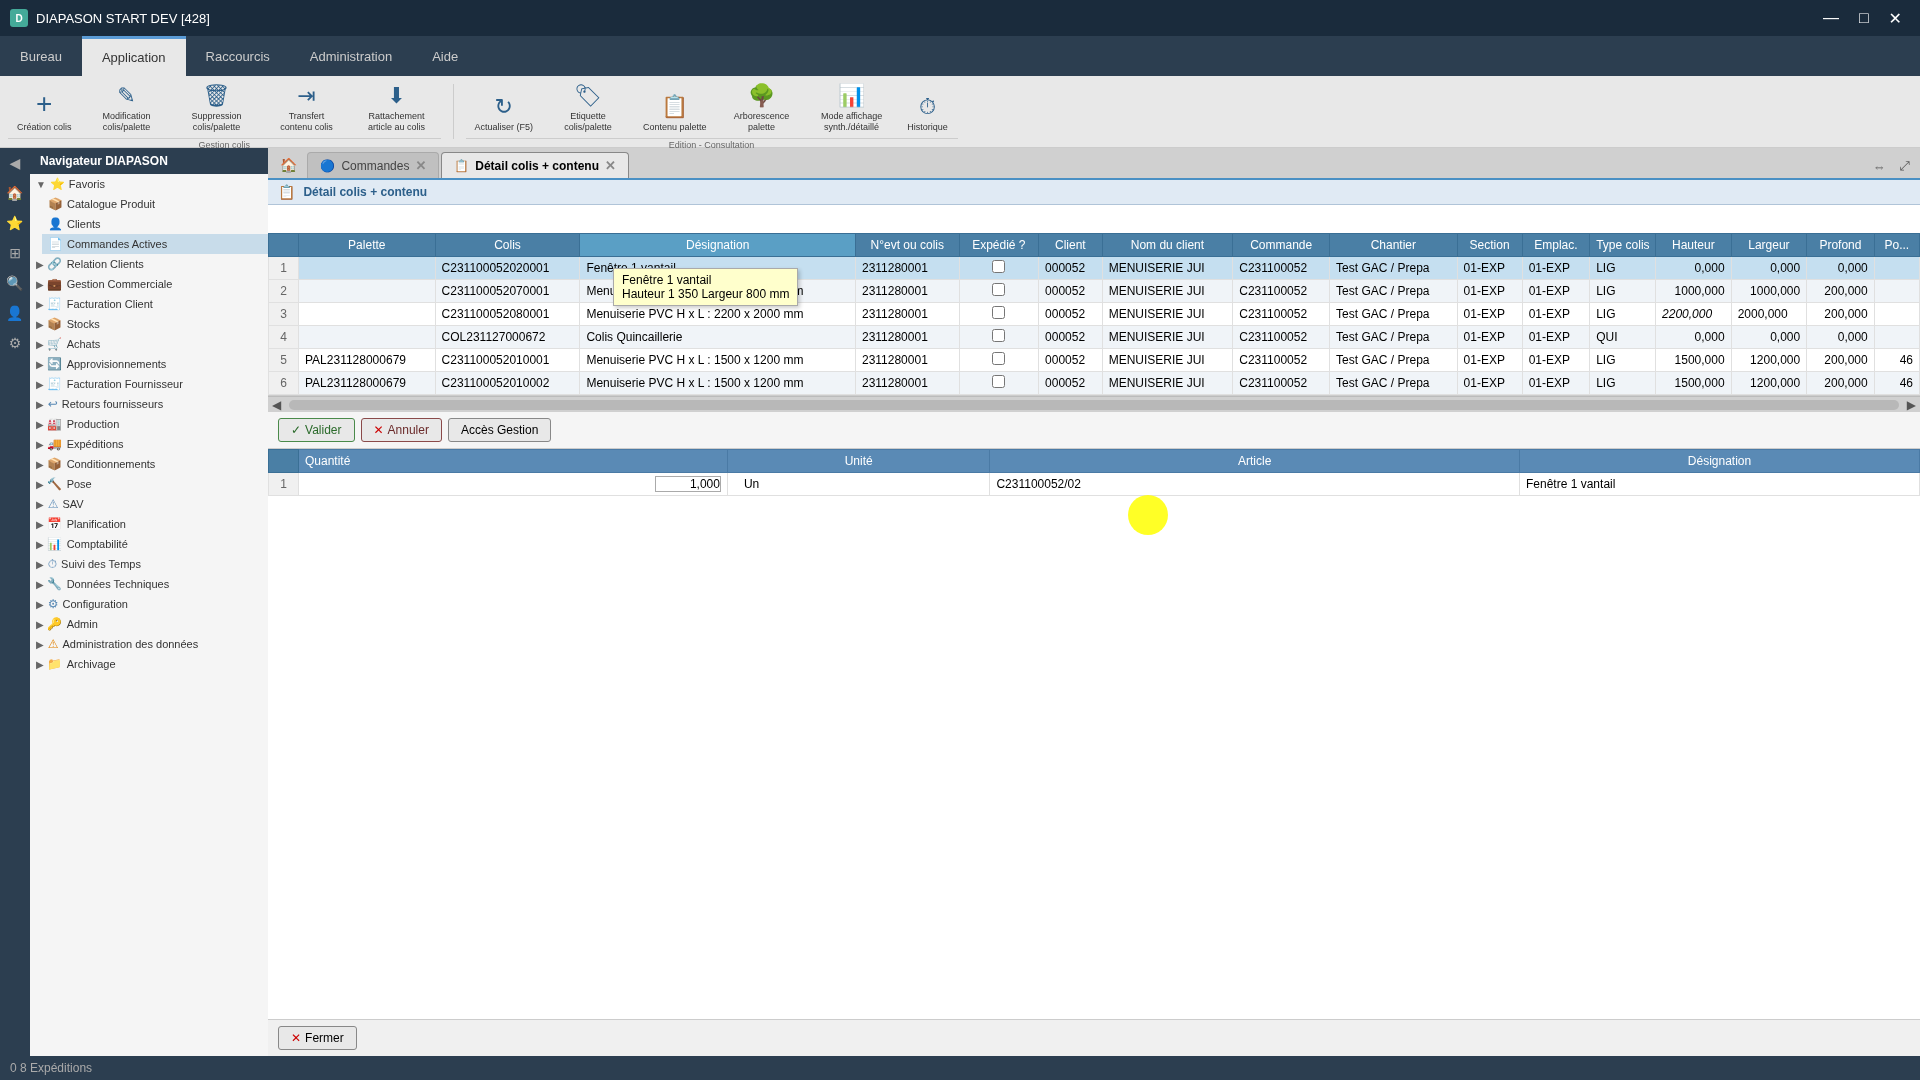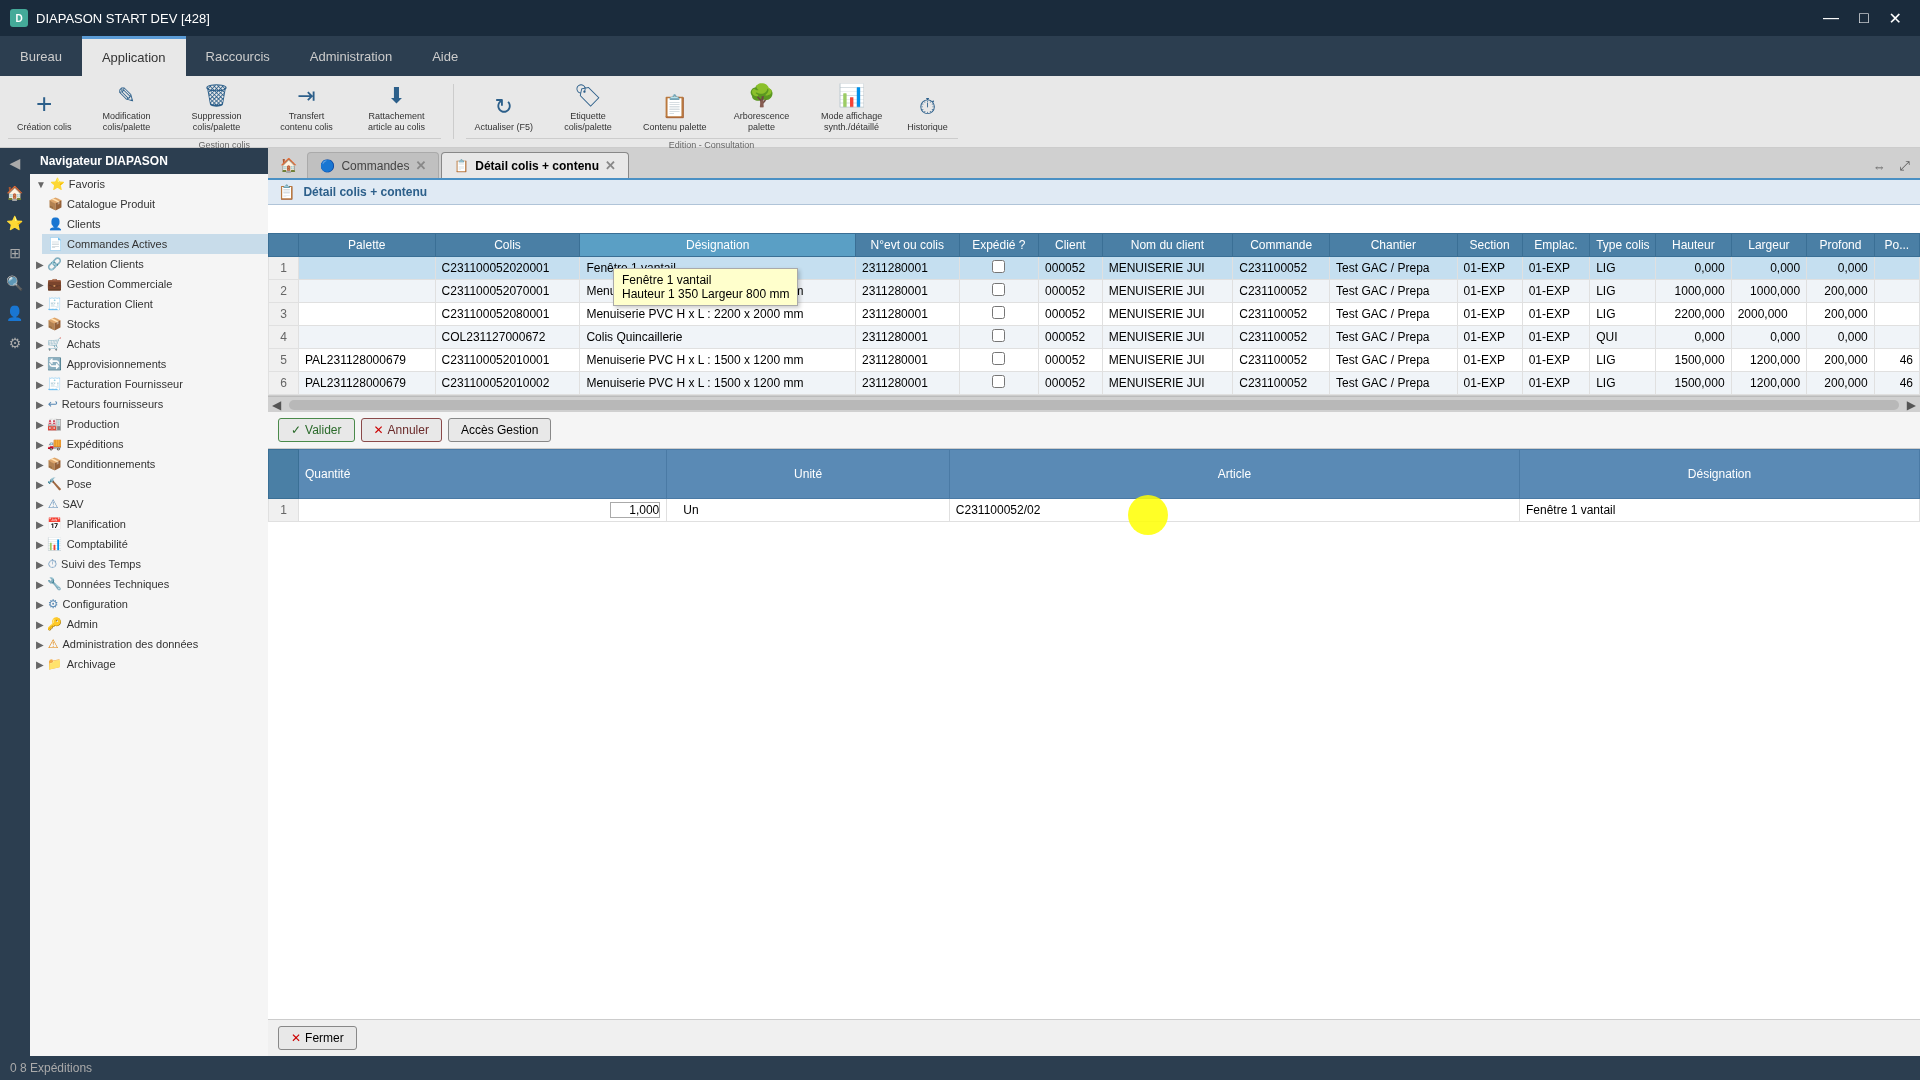--- a/index.html
+++ b/index.html
@@ -603,21 +603,21 @@
       <td style="background:">Menuiserie PVC H x L : 2200 x 2000 mm</td>
       <td>2311280001</td>
       <td style="text-align:center;"><input type="checkbox" style=""></td>
       <td>000052</td>
       <td>MENUISERIE JUI</td>
       <td>C231100052</td>
       <td>Test GAC / Prepa</td>
       <td>01-EXP</td>
       <td>01-EXP</td>
       <td>LIG</td>
-      <td style="text-align:right;">2200,000</td>
+      <td style="font-style:italic;">2200,000</td>
       <td style="text-align:left;">2000,000</td>
       <td style="text-align:right;">200,000</td>
       <td style="text-align:right;"></td>
     </tr>
               <tr>
       <td class="row-num-col">4</td>
       <td></td>
       <td>COL231127000672</td>
       <td style="background:">Colis Quincaillerie</td>
       <td>2311280001</td>
@@ -700,29 +700,29 @@
           <span>Accès Gestion</span>
         </button>
       </div>
 
       <div id="sub-table-container" style="flex:1;overflow:auto;">
         <table style="width:100%;min-width:600px;">
           <thead>
             <tr>
               <th style="width:30px;"></th>
               <th style="background:#5a8ab5;color:white;border:1px solid #4a7aa5;padding:4px 6px;text-align:left;">Quantité</th>
-              <th style="background:#5a8ab5;color:white;border:1px solid #4a7aa5;padding:17px 6px;">Unité</th>
+              <th style="background:#5a8ab5;color:white;border:1px solid #4a7aa5;padding:4px 6px;">Unité</th>
               <th style="background:#5a8ab5;color:white;border:1px solid #4a7aa5;padding:4px 6px;">Article</th>
               <th style="background:#5a8ab5;color:white;border:1px solid #4a7aa5;padding:4px 6px;width:400px;">Désignation</th>
             </tr>
           </thead>
           <tbody id="sub-tbody">
           <tr>
       <td class="row-num-col">1</td>
-      <td style="text-align:right;border:1px solid #e0e0e0;padding:3px 6px;"><input type="text" value="1,000" style="width: 50px; text-align: right; border: 1px solid rgb(170, 170, 170);"></td>
+      <td style="text-align:right;border:1px solid #e0e0e0;padding:3px 6px;"><input type="text" value="1,000" style="width: 66px; text-align: right; border: 1px solid rgb(170, 170, 170);"></td>
       <td style="border:1px solid #e0e0e0;padding:3px 16px;">Un</td>
       <td style="border:1px solid #e0e0e0;padding:3px 6px;">C231100052/02</td>
       <td style="border:1px solid #e0e0e0;padding:3px 6px;">Fenêtre 1 vantail</td>
     </tr>
             </tbody>
         </table>
       </div>
 
       <div class="bottom-btn-bar">
         <button class="action-btn">

